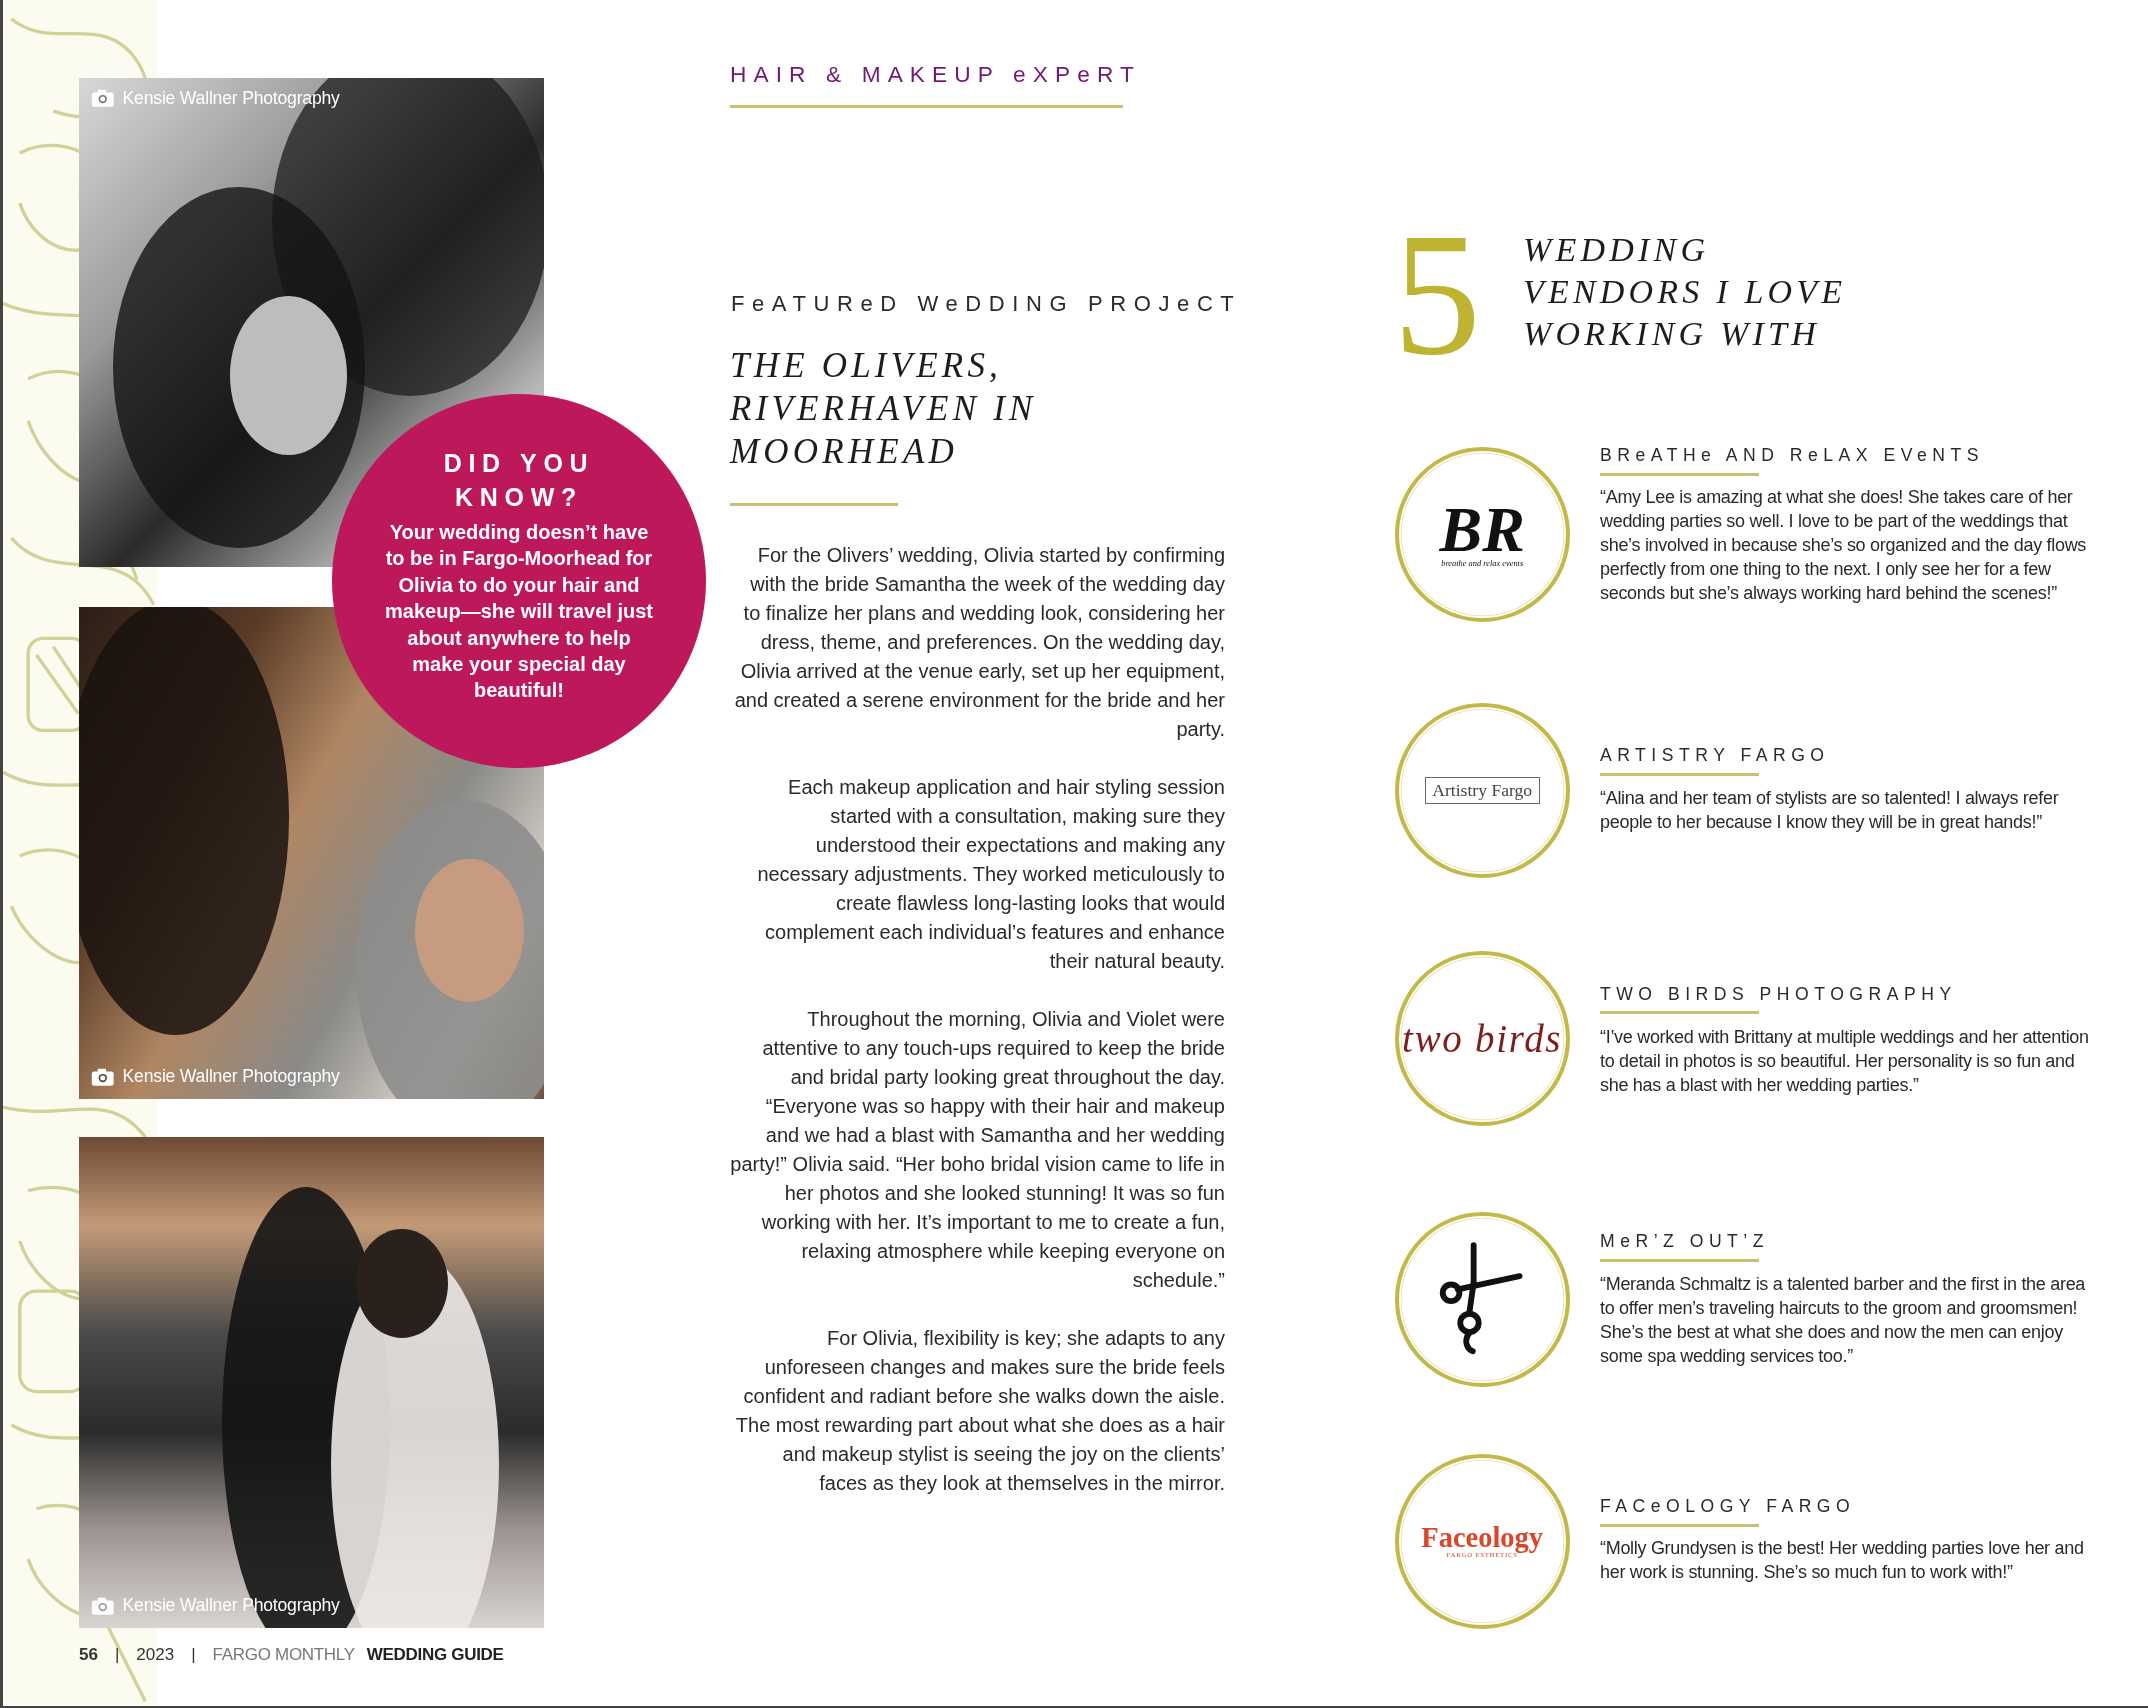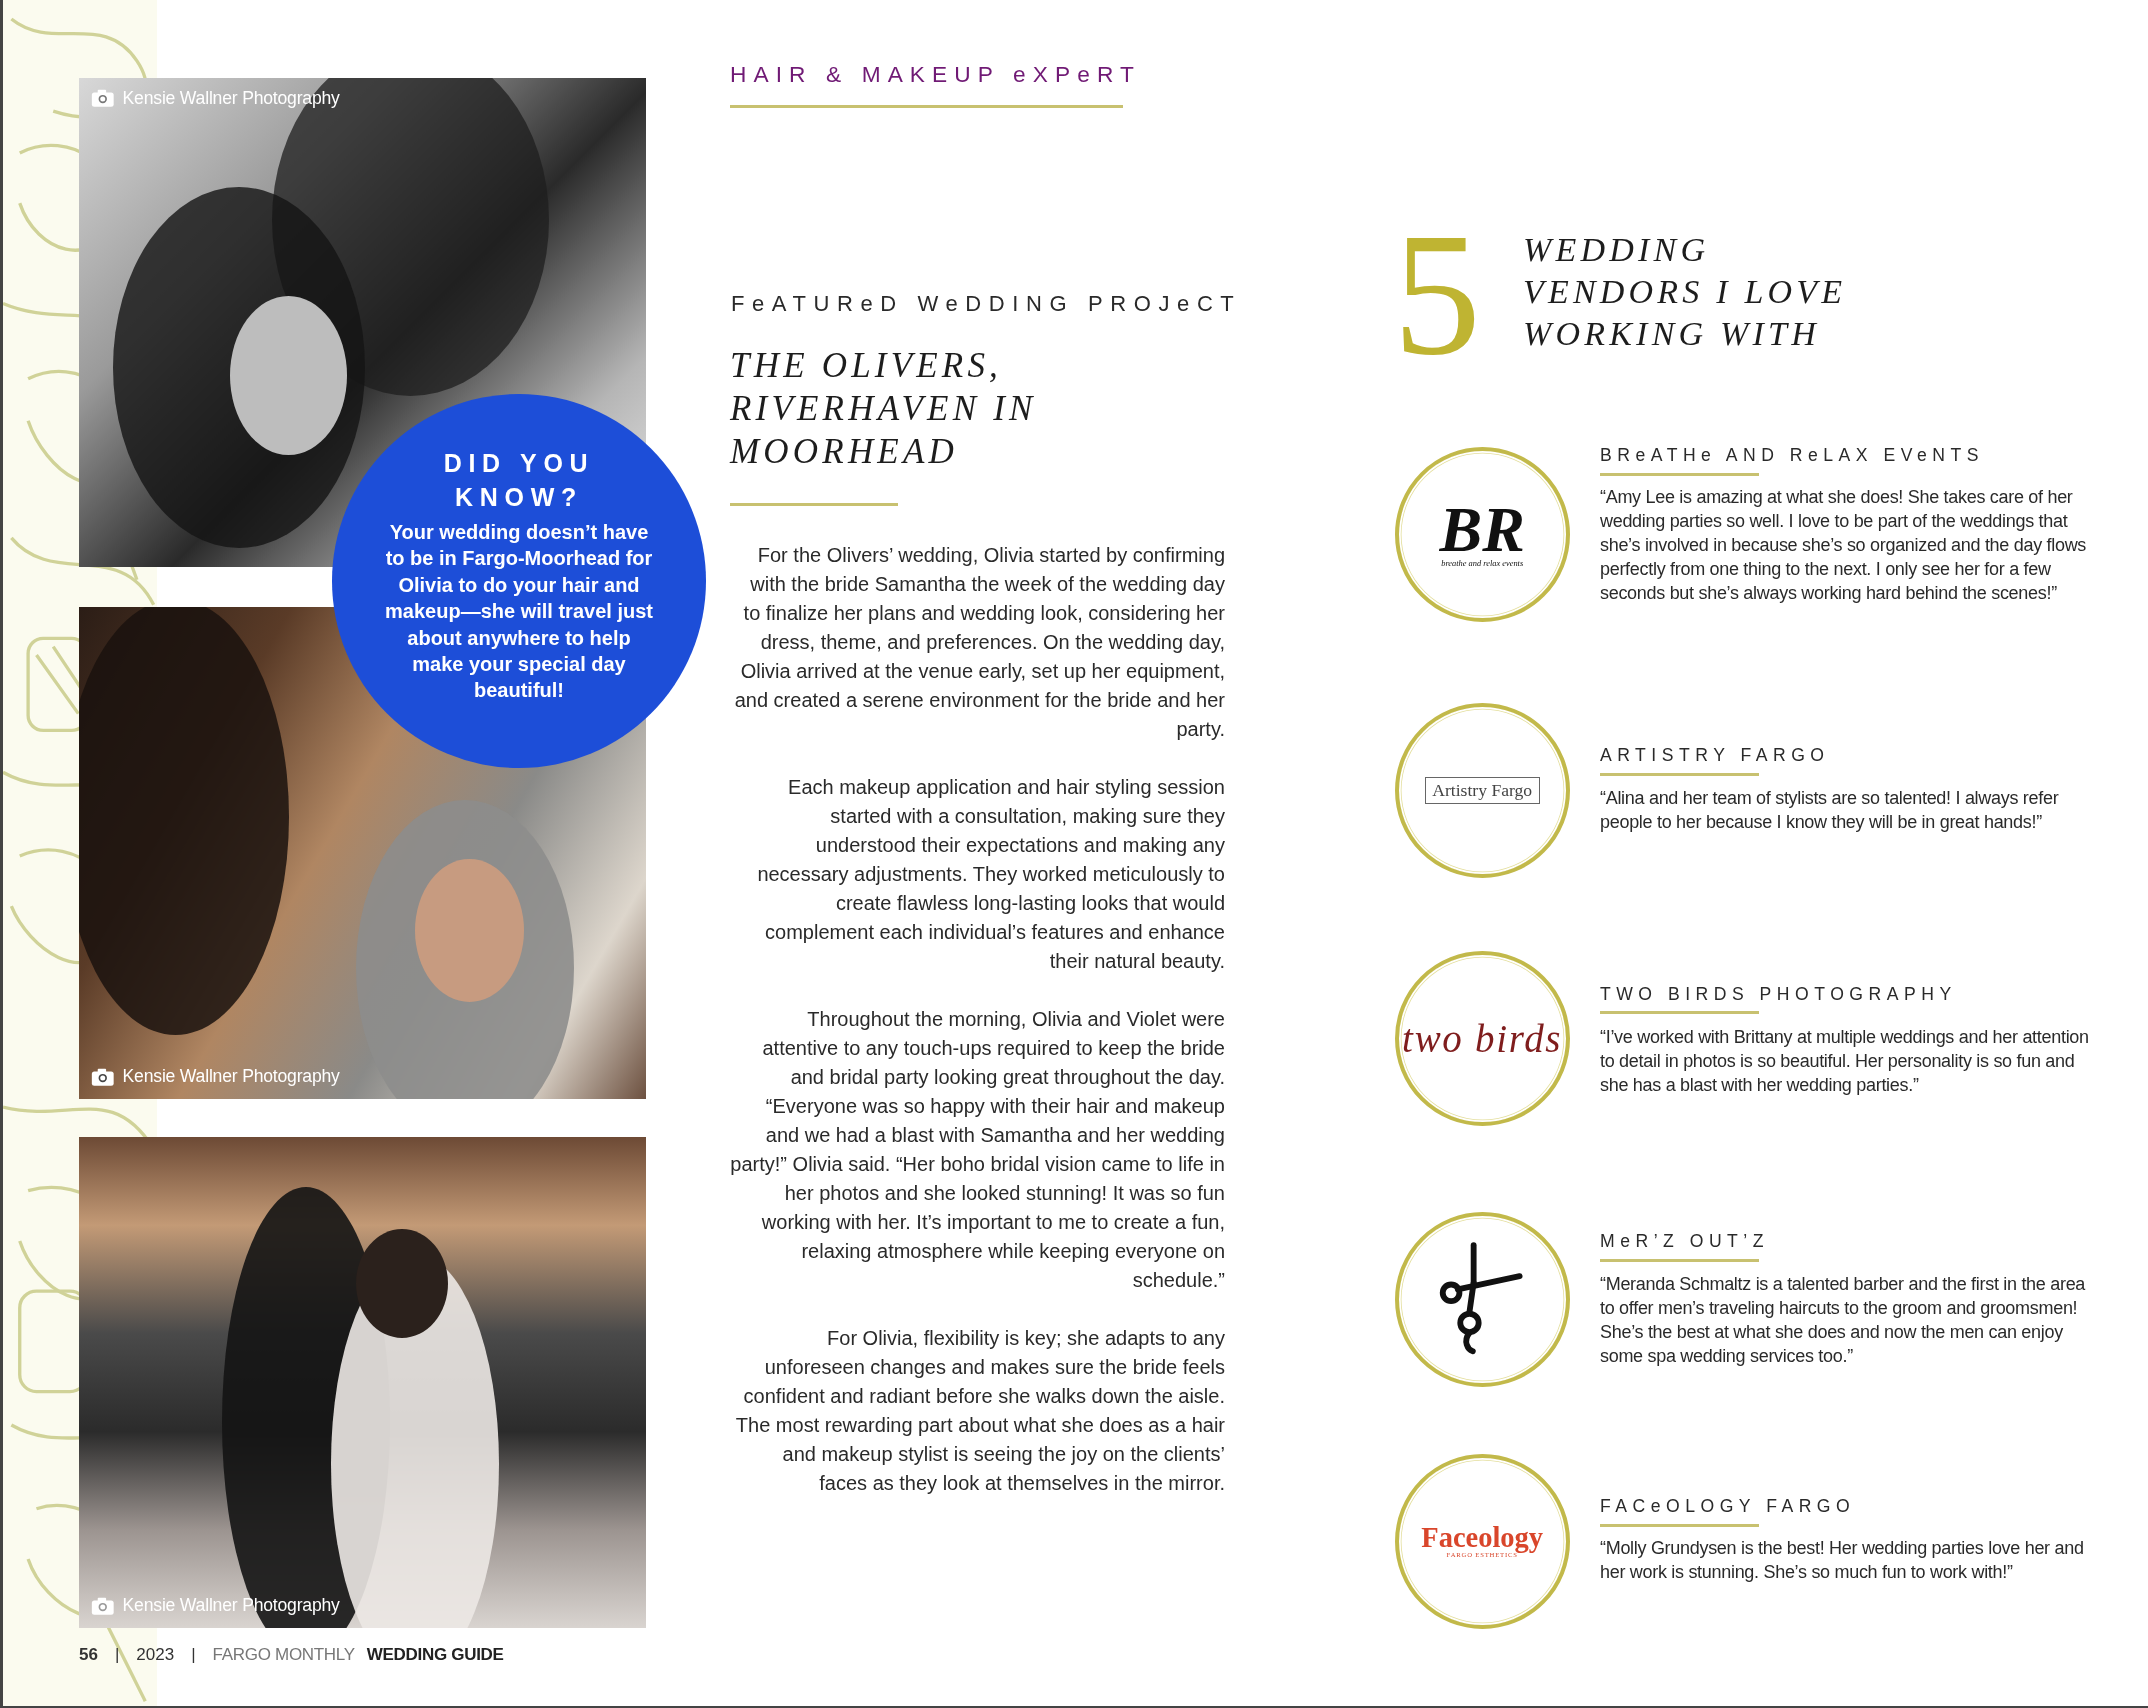--- a/index.html
+++ b/index.html
@@ -10,39 +10,39 @@
     .bottom-border { position: absolute; left: 0; bottom: 0; width: 2148px; height: 2.5px; background: #444; }
 
     .pattern-strip {
       position: absolute; left: 2.5px; top: 0; width: 154px; height: 1706px;
       background-color: #fbfbef;
       overflow: hidden;
     }
     .pattern-strip svg { position: absolute; left: 0; top: 0; }
 
     .photo {
-      position: absolute; left: 79px; width: 567px; overflow: hidden;
+      position: absolute; left: 79px; width: 465px; overflow: hidden;
     }
     .photo-1 { top: 78px; height: 489px; background: linear-gradient(135deg, #d8d8d8 0%, #9a9a9a 30%, #2a2a2a 55%, #b5b5b5 80%, #eaeaea 100%); }
     .photo-2 { top: 607px; height: 492px; background: linear-gradient(120deg, #2b1d16 0%, #5a3b27 25%, #b08662 45%, #8a8a88 65%, #ddd6cc 85%, #6d5140 100%); }
     .photo-3 { top: 1137px; height: 491px; background: linear-gradient(180deg, #6d4a35 0%, #c39a76 18%, #4a4a4a 40%, #2b2b2b 60%, #9c9490 80%, #d9d4d0 100%); }
 
     .photo .shape { position: absolute; border-radius: 50%; }
 
     .photo-credit {
       position: absolute; left: 11.7px; display: flex; align-items: center; gap: 8.4px;
       color: #ffffff; font-size: 17.6px; letter-spacing: -0.2px;
     }
     .photo-1 .photo-credit { top: 10px; }
     .photo-2 .photo-credit, .photo-3 .photo-credit { bottom: 11.7px; }
     .camera-icon { width: 23.5px; height: 18.5px; display: inline-block; }
 
     .did-you-know {
       position: absolute; left: 332px; top: 394px; width: 374px; height: 374px;
-      border-radius: 50%; background: #1d4ed8; color: #ffffff; text-align: center;
+      border-radius: 50%; background: #be185d; color: #ffffff; text-align: center;
       padding-top: 52px;
     }
     .dyk-title { font-size: 25px; font-weight: bold; letter-spacing: 6.7px; line-height: 34px; }
     .dyk-body { font-size: 20px; font-weight: bold; line-height: 26.4px; margin: 5px auto 16px; width: 269px; }
 
     .section-tag {
       position: absolute; left: 730px; top: 61px;
       font-size: 22.7px; letter-spacing: 7.1px; color: #701a75;
     }
     .section-tag-rule { position: absolute; left: 730px; top: 105px; width: 393px; height: 3.4px; background: #c8c170; }

